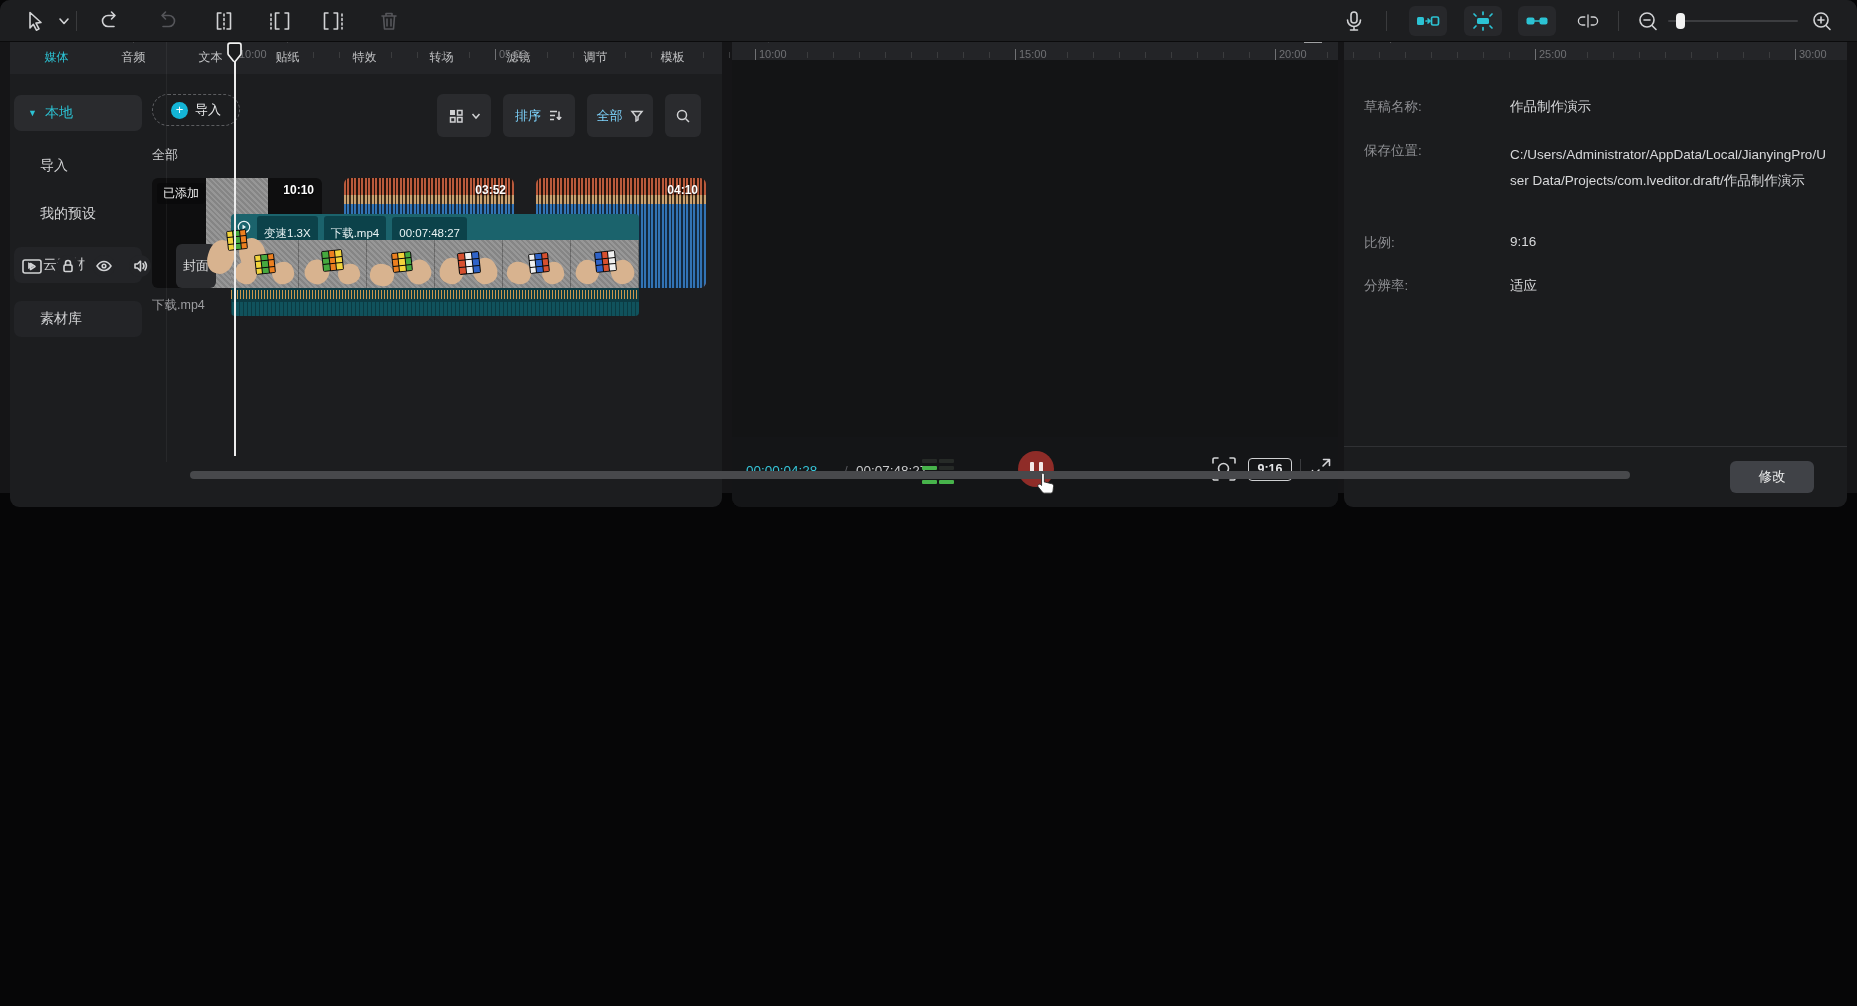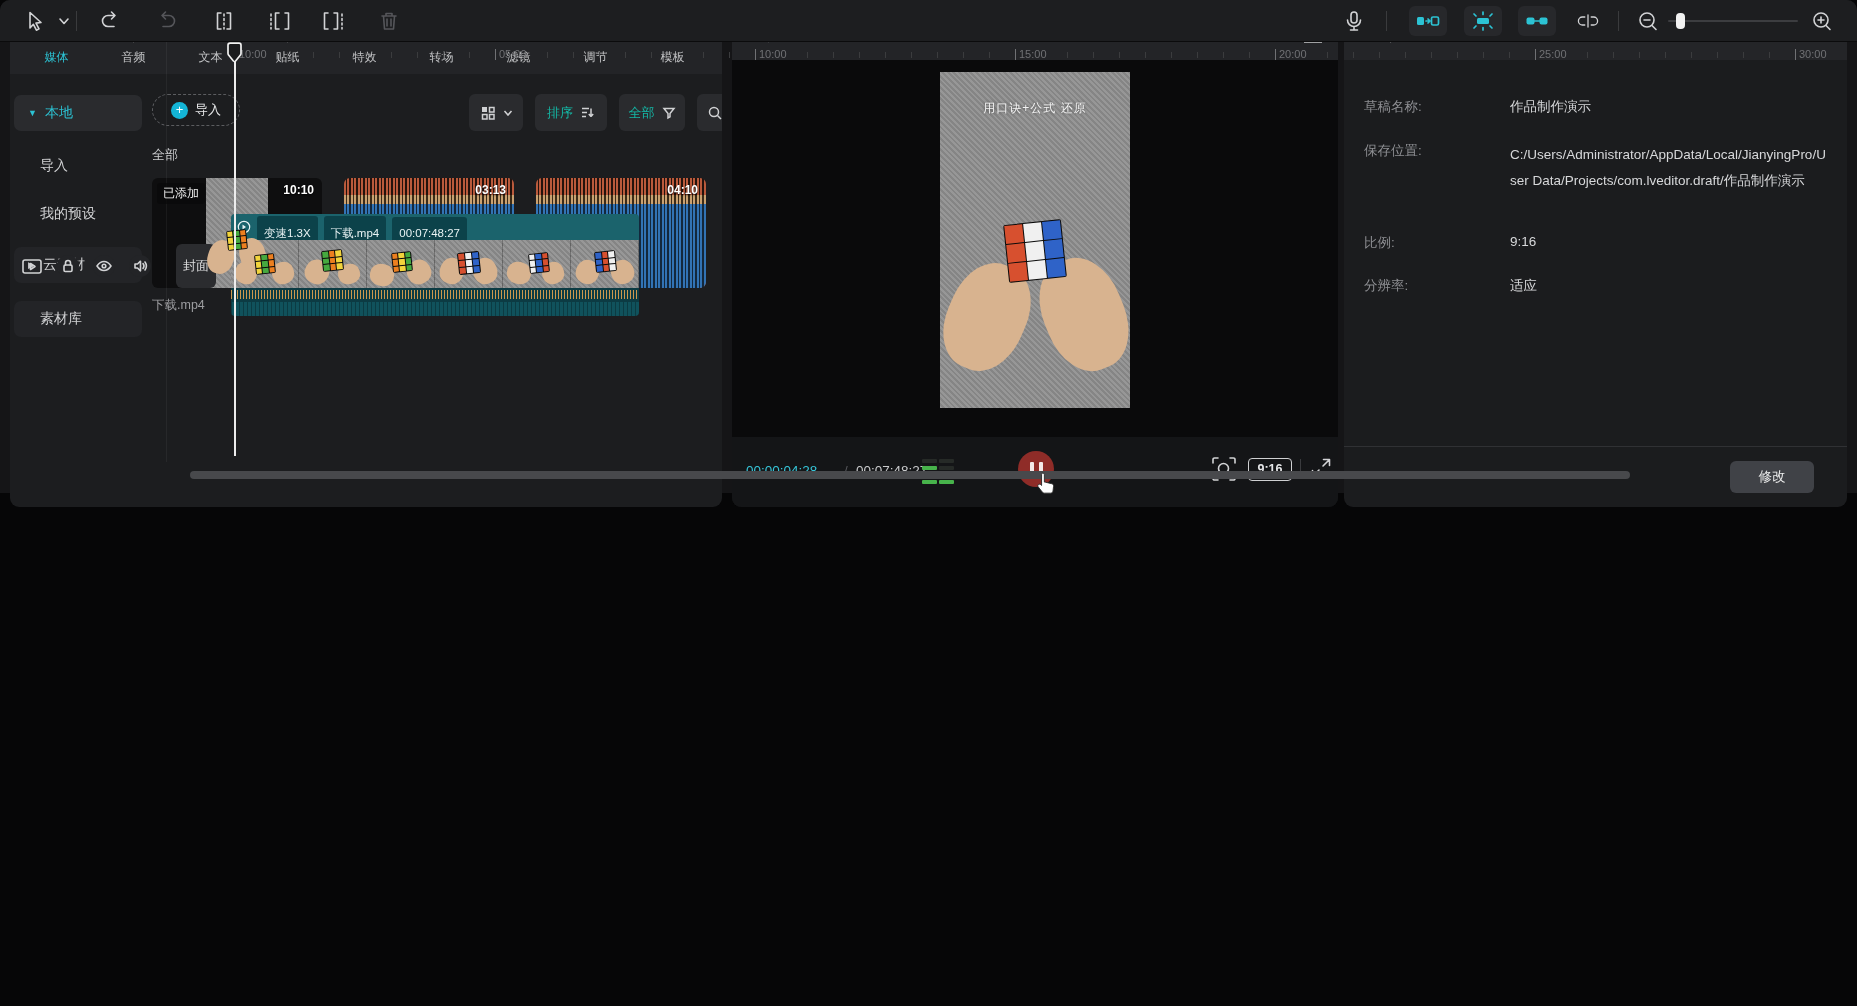--- a/index.html
+++ b/index.html
@@ -28,21 +28,21 @@
   .side-item .caret { font-size:9px; color:#c7c8ca; }
   .side-item.pill { background:#2a2b2e; }
   .side-item.subtle { background:#232427; }
   .side-item.active { color:#2cc3d4; }
   .side-item.active .caret { color:#2cc3d4; }
   .side-item.indent { padding-left:26px; }
 
   .import-btn { position:absolute; left:142px; top:82px; width:88px; height:32px; border:1px dashed #5c5d60; border-radius:16px; display:flex; align-items:center; justify-content:center; gap:7px; font-size:13px; color:#e8e9ea; cursor:pointer; }
   .plus-circle { width:17px; height:17px; border-radius:50%; background:#14b5d6; color:#fff; font-size:13px; line-height:16px; text-align:center; }
 
-  .ctl-btn { position:absolute; top:82px; height:37px; background:#2a2b2e; border-radius:6px; display:flex; align-items:center; justify-content:center; gap:7px; font-size:13px; color:#14b8a6; cursor:pointer;margin-left:32px; }
+  .ctl-btn { position:absolute; top:82px; height:43px; background:#2a2b2e; border-radius:6px; display:flex; align-items:center; justify-content:center; gap:7px; font-size:13px; color:#7dd3fc; cursor:pointer; }
   .ctl-btn svg { stroke:#d0d1d3; fill:none; stroke-width:1.5; }
 
   .section-label { position:absolute; left:142px; top:134px; font-size:13px; color:#cbccce; }
 
   .media-item { position:absolute; width:170px; cursor:pointer; }
   .thumb { position:relative; width:170px; height:110px; border-radius:6px; overflow:hidden; background:#0e0e0f; }
   .m-name { margin-top:9px; font-size:12.5px; color:#9c9da0; }
   .dur { position:absolute; top:5px; right:8px; font-size:12px; font-weight:bold; color:#fff; text-shadow:0 1px 2px rgba(0,0,0,.9); z-index:3; }
   .added { position:absolute; top:5px; left:5px; background:rgba(10,10,10,.72); color:#f0f0f0; font-size:12px; padding:2px 6px; border-radius:3px; z-index:3; }
 
@@ -287,21 +287,21 @@
             </div>
         </div>
       </div>
       <div class="m-name">下载.mp4</div>
     </div>
 
     <div class="media-item" style="left:334px;top:166px;">
       <div class="thumb audio-thumb">
         <div class="tan"></div>
           <div class="blue"></div>
-        <span class="dur">03:13</span>
+        <span class="dur">03:52</span>
       </div>
       <div class="m-name">Tropical Night.mp3</div>
     </div>
 
     <div class="media-item" style="left:526px;top:166px;">
       <div class="thumb audio-thumb">
         <div class="tan"></div>
           <div class="blue"></div>
         <span class="dur">04:10</span>
       </div>
@@ -310,38 +310,20 @@
   </div>
 
   <div id="player-panel" class="panel">
     <div class="panel-header">
       <span>播放器</span>
       <span class="menu-icon">
           <i></i>
           <i></i>
           <i></i>
         </span>
-    </div>
-    <div class="video-area">
-      <div class="preview carpet">
-        <div class="overlay-text">用口诀+公式 还原</div>
-        <div class="hand" style="left:8px;top:190px;width:78px;height:110px;transform:rotate(24deg);"></div>
-        <div class="hand" style="right:6px;top:185px;width:80px;height:115px;transform:rotate(-22deg);"></div>
-        <div class="cube" style="left:66px;top:150px;width:58px;height:58px;">
-            <span style="background: rgb(215, 80, 47);"></span>
-            <span style="background: rgb(240, 240, 240);"></span>
-            <span style="background: rgb(47, 99, 200);"></span>
-            <span style="background: rgb(215, 80, 47);"></span>
-            <span style="background: rgb(240, 240, 240);"></span>
-            <span style="background: rgb(47, 99, 200);"></span>
-            <span style="background: rgb(215, 80, 47);"></span>
-            <span style="background: rgb(240, 240, 240);"></span>
-            <span style="background: rgb(47, 99, 200);"></span>
-          </div>
-      </div>
     </div>
     <div class="controls">
       <span class="time t-cur">00:00:04:28</span>
       <span class="time t-sep">/</span>
       <span class="time t-total">00:07:48:27</span>
       <span class="meter">
         <i></i>
           <i></i>
           <i class="on"></i>
           <i></i>

